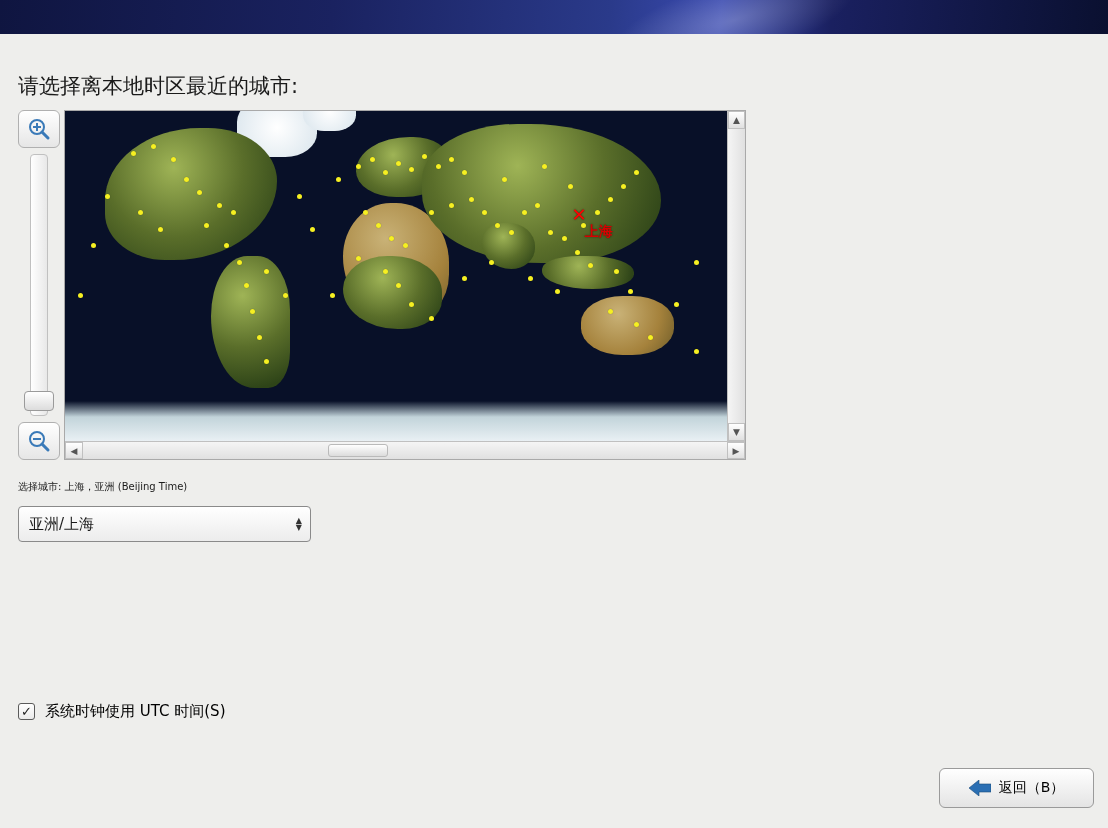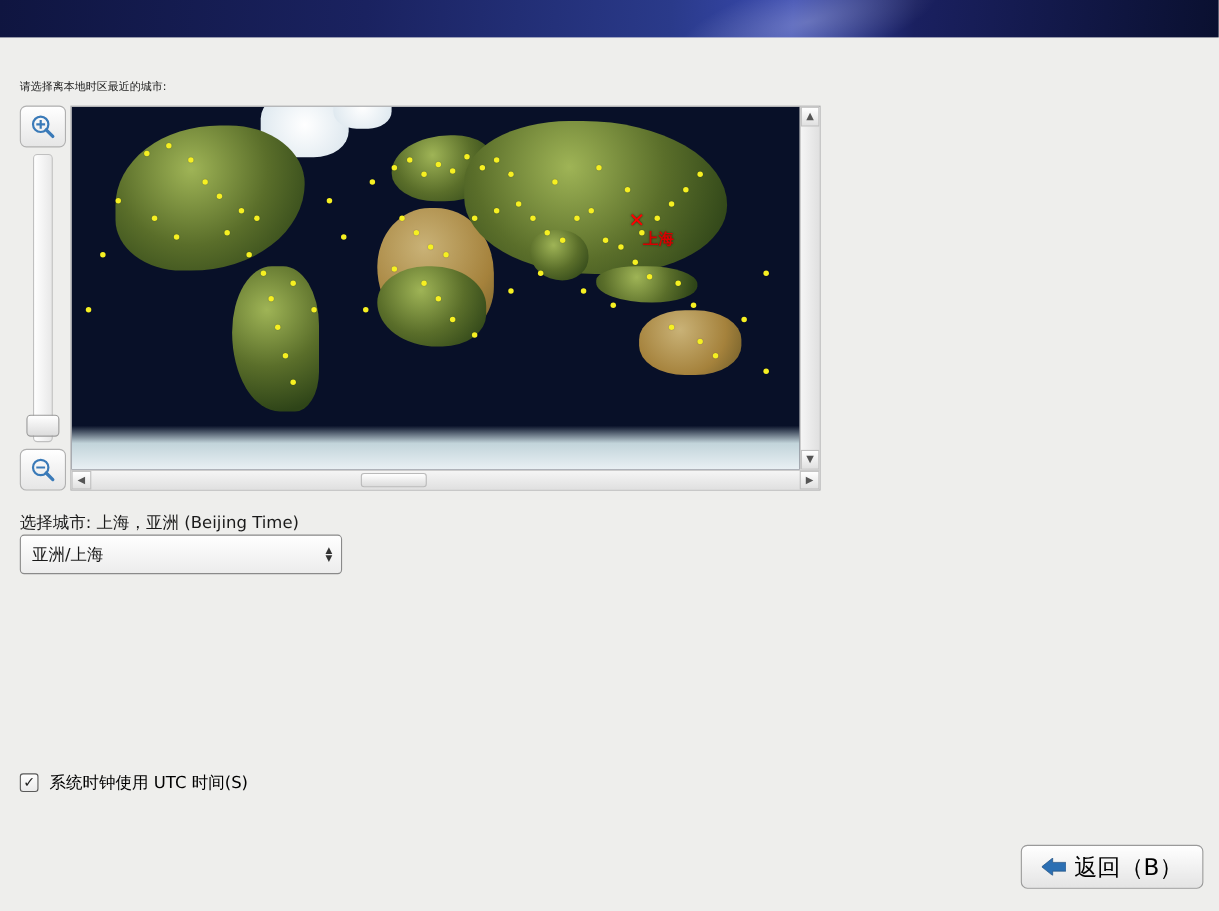--- a/index.html
+++ b/index.html
@@ -24,21 +24,21 @@
       position: absolute;
       left: 55%; top: -20px;
       width: 250px; height: 80px;
       background: radial-gradient(ellipse at center, rgba(255,255,255,0.25) 0%, rgba(255,255,255,0) 70%);
       transform: rotate(-15deg);
     }
     .content {
       padding: 16px 18px 0 18px;
     }
     .prompt {
-      font-size: 10px;
+      font-size: 21px;
       color: #1a1a1a;
       margin-top: 22px;
       margin-bottom: 10px;
     }
     .map-area {
       display: flex;
       gap: 4px;
     }
     .zoom-col {
       width: 42px;
@@ -177,25 +177,25 @@
       text-shadow: 0 0 2px rgba(0,0,0,0.5);
     }
     .antarctica {
       position: absolute;
       bottom: 0; left: 0; right: 0;
       height: 40px;
       background: linear-gradient(to top, #e9f0f4 0%, #c2d4da 60%, rgba(200,220,225,0) 100%);
     }
     .selected-label {
       margin-top: 20px;
-      font-size: 15px;
+      font-size: 10px;
       color: #1a1a1a;
     }
     .combo {
-      margin-top: 1px;
+      margin-top: 12px;
       width: 293px;
       height: 36px;
       border: 1px solid #8a8a8a;
       border-radius: 4px;
       background: linear-gradient(#ffffff, #ececec);
       display: flex;
       align-items: center;
       padding: 0 8px 0 10px;
       justify-content: space-between;
       cursor: pointer;
@@ -234,21 +234,21 @@
     .nav-btn {
       min-width: 155px;
       height: 40px;
       border: 1px solid #9a9a9a;
       border-radius: 6px;
       background: linear-gradient(#ffffff, #e4e4e4);
       display: flex;
       align-items: center;
       justify-content: center;
       gap: 8px;
-      font-size: 21px;
+      font-size: 14px;
       padding: 0 18px;
       cursor: pointer;
     }
     .arrow-icon {
       display: inline-flex;
     }
   </style>
 </head>
 <body>
 

